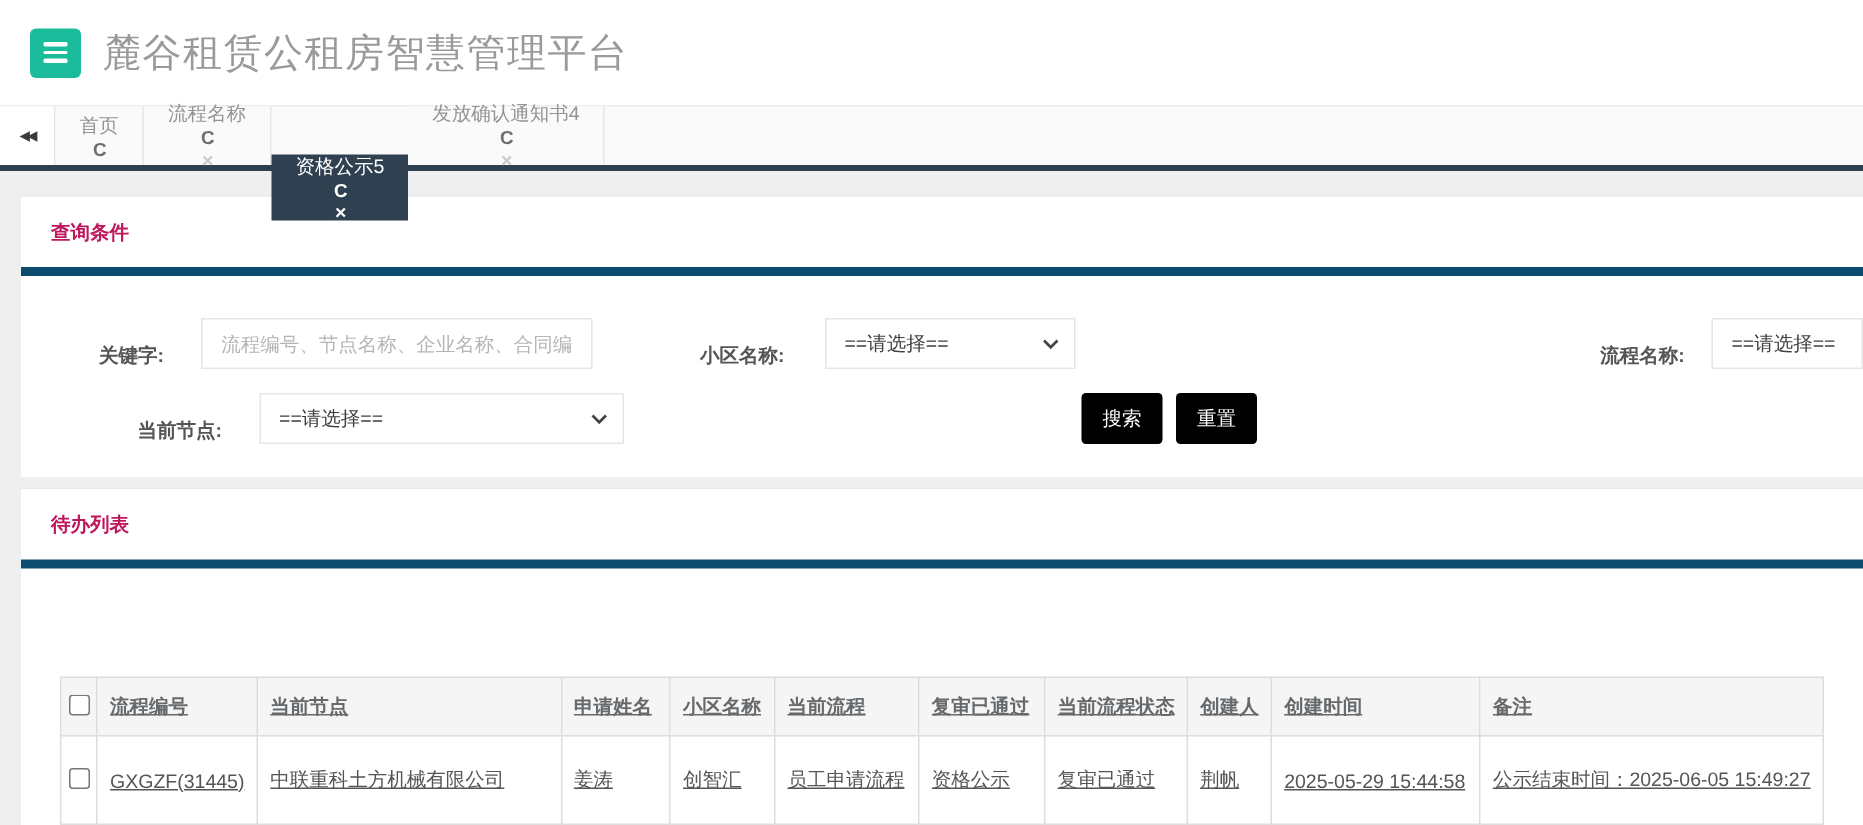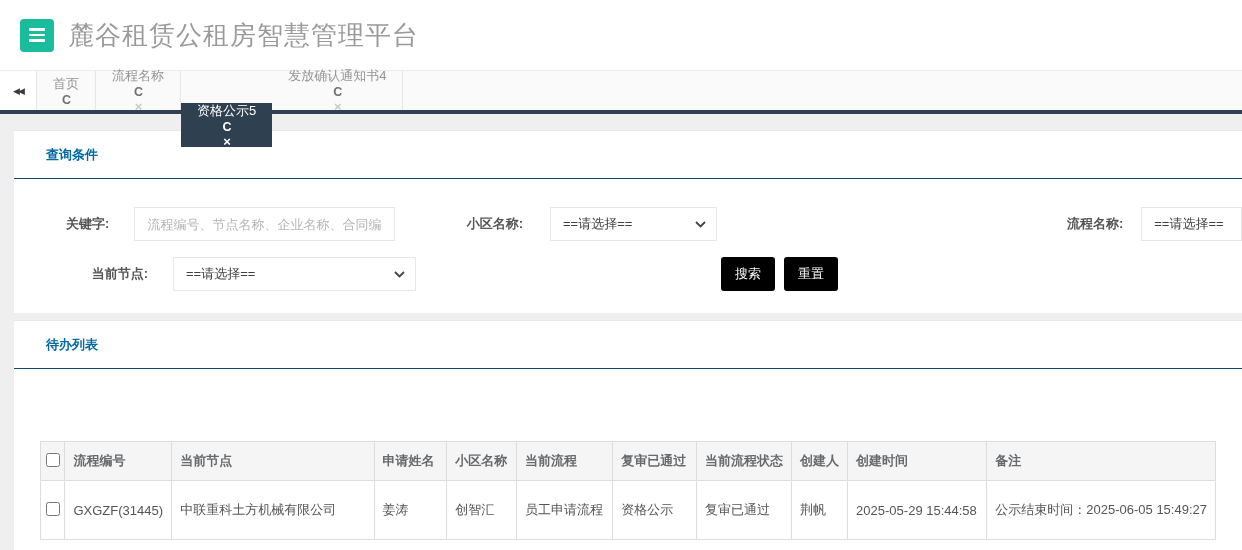--- a/index.html
+++ b/index.html
@@ -21,26 +21,26 @@
     border-right:1px solid #e6e6e6; background:#fafafa; cursor:pointer; white-space:nowrap;flex-direction:column; }
   .tab .refresh { font-weight:700; color:#6f6f6f; margin-left:1px; font-size:12.5px; }
   .tab .close { color:#c9c9c9; font-weight:700; font-size:13px; margin-left:1px; }
   .tab.active { background:#2f4050; color:#fff; height:44px; z-index:2; border-right:none;margin-top:32px; }
   .tab.active .refresh, .tab.active .close { color:#fff; }
   .tab-underline { height:4px; background:#2f4050; width:100%; }
 
   
   .content { background:#efefef; height:436px; padding:16px 0 0 14px; }
   .panel { background:#fff; border-top:1px solid #e7eaec; }
-  .panel-heading { padding:15px 20px 14px 32px; font-size:13px; font-weight:700; color:#0369a1;
-    border-bottom:1px solid #0c4a6e; }
+  .panel-heading { padding:15px 20px 14px 20px; font-size:13px; font-weight:700; color:#be185d;
+    border-bottom:6px solid #0c4a6e; }
 
   
   .panel-body { padding:28px 0 22px 20px; }
-  .form-row { display:flex; align-items:center; }
+  .form-row { display:flex; align-items:flex-end; }
   .form-row + .form-row { margin-top:16px; }
   .f-label { font-size:13px; font-weight:700; color:#555; text-align:right; white-space:nowrap; }
   .lbl-a { width:114px; }
   .gap-a { width:25px; flex:none; }
   .text-input { width:380px; height:34px; border:1px solid #e5e6e7; background:#fff; padding:0 12px;
     font-size:13px; color:#555; font-family:inherit; }
   .text-input::placeholder { color:#b5b5b5; }
   .fake-select { height:34px; border:1px solid #e5e6e7; background:#fff; display:flex; align-items:center;
     justify-content:space-between; padding:0 10px 0 12px; font-size:13px; color:#404040; cursor:pointer; }
   .sel-community { width:240px; margin-left:27px; }
@@ -50,21 +50,21 @@
   .lbl-c { width:69px; margin-left:350px; }
   .chev { flex:none; }
   .btn-group { margin-left:305px; display:flex; gap:9px; }
   .btn { height:34px; padding:0 14px; background:#000000; color:#fff; border:none; border-radius:3px;
     font-size:13px; font-family:inherit; cursor:pointer; }
 
   
   .panel-todo { margin-top:7px; min-height:300px; }
   .table-wrap { padding:72px 0 0 26px; }
   table { border-collapse:collapse; width:calc(100% - 26px); font-size:13px; }
-  th, td { border:1px solid #ddd; text-align:left; vertical-align:middle; }
+  th, td { border:1px solid #ddd; text-align:left; vertical-align:middle;text-decoration:underline; }
   th { background:#f5f5f6; color:#676a6c; font-weight:700; padding:10px 8px; white-space:nowrap; }
   td { color:#555; padding:20px 8px; white-space:nowrap; }
   .col-check { width:30px; text-align:center; padding-left:0; padding-right:0; }
   .cb { width:14px; height:14px; accent-color:#1abc9c; cursor:pointer; }
   .c1{width:107px}.c2{width:220px}.c3{width:75px}.c4{width:70px}.c5{width:97px}
   .c6{width:85px}.c7{width:93px}.c8{width:55px}.c9{width:140px}
 </style>
 </head>
 <body>
 

